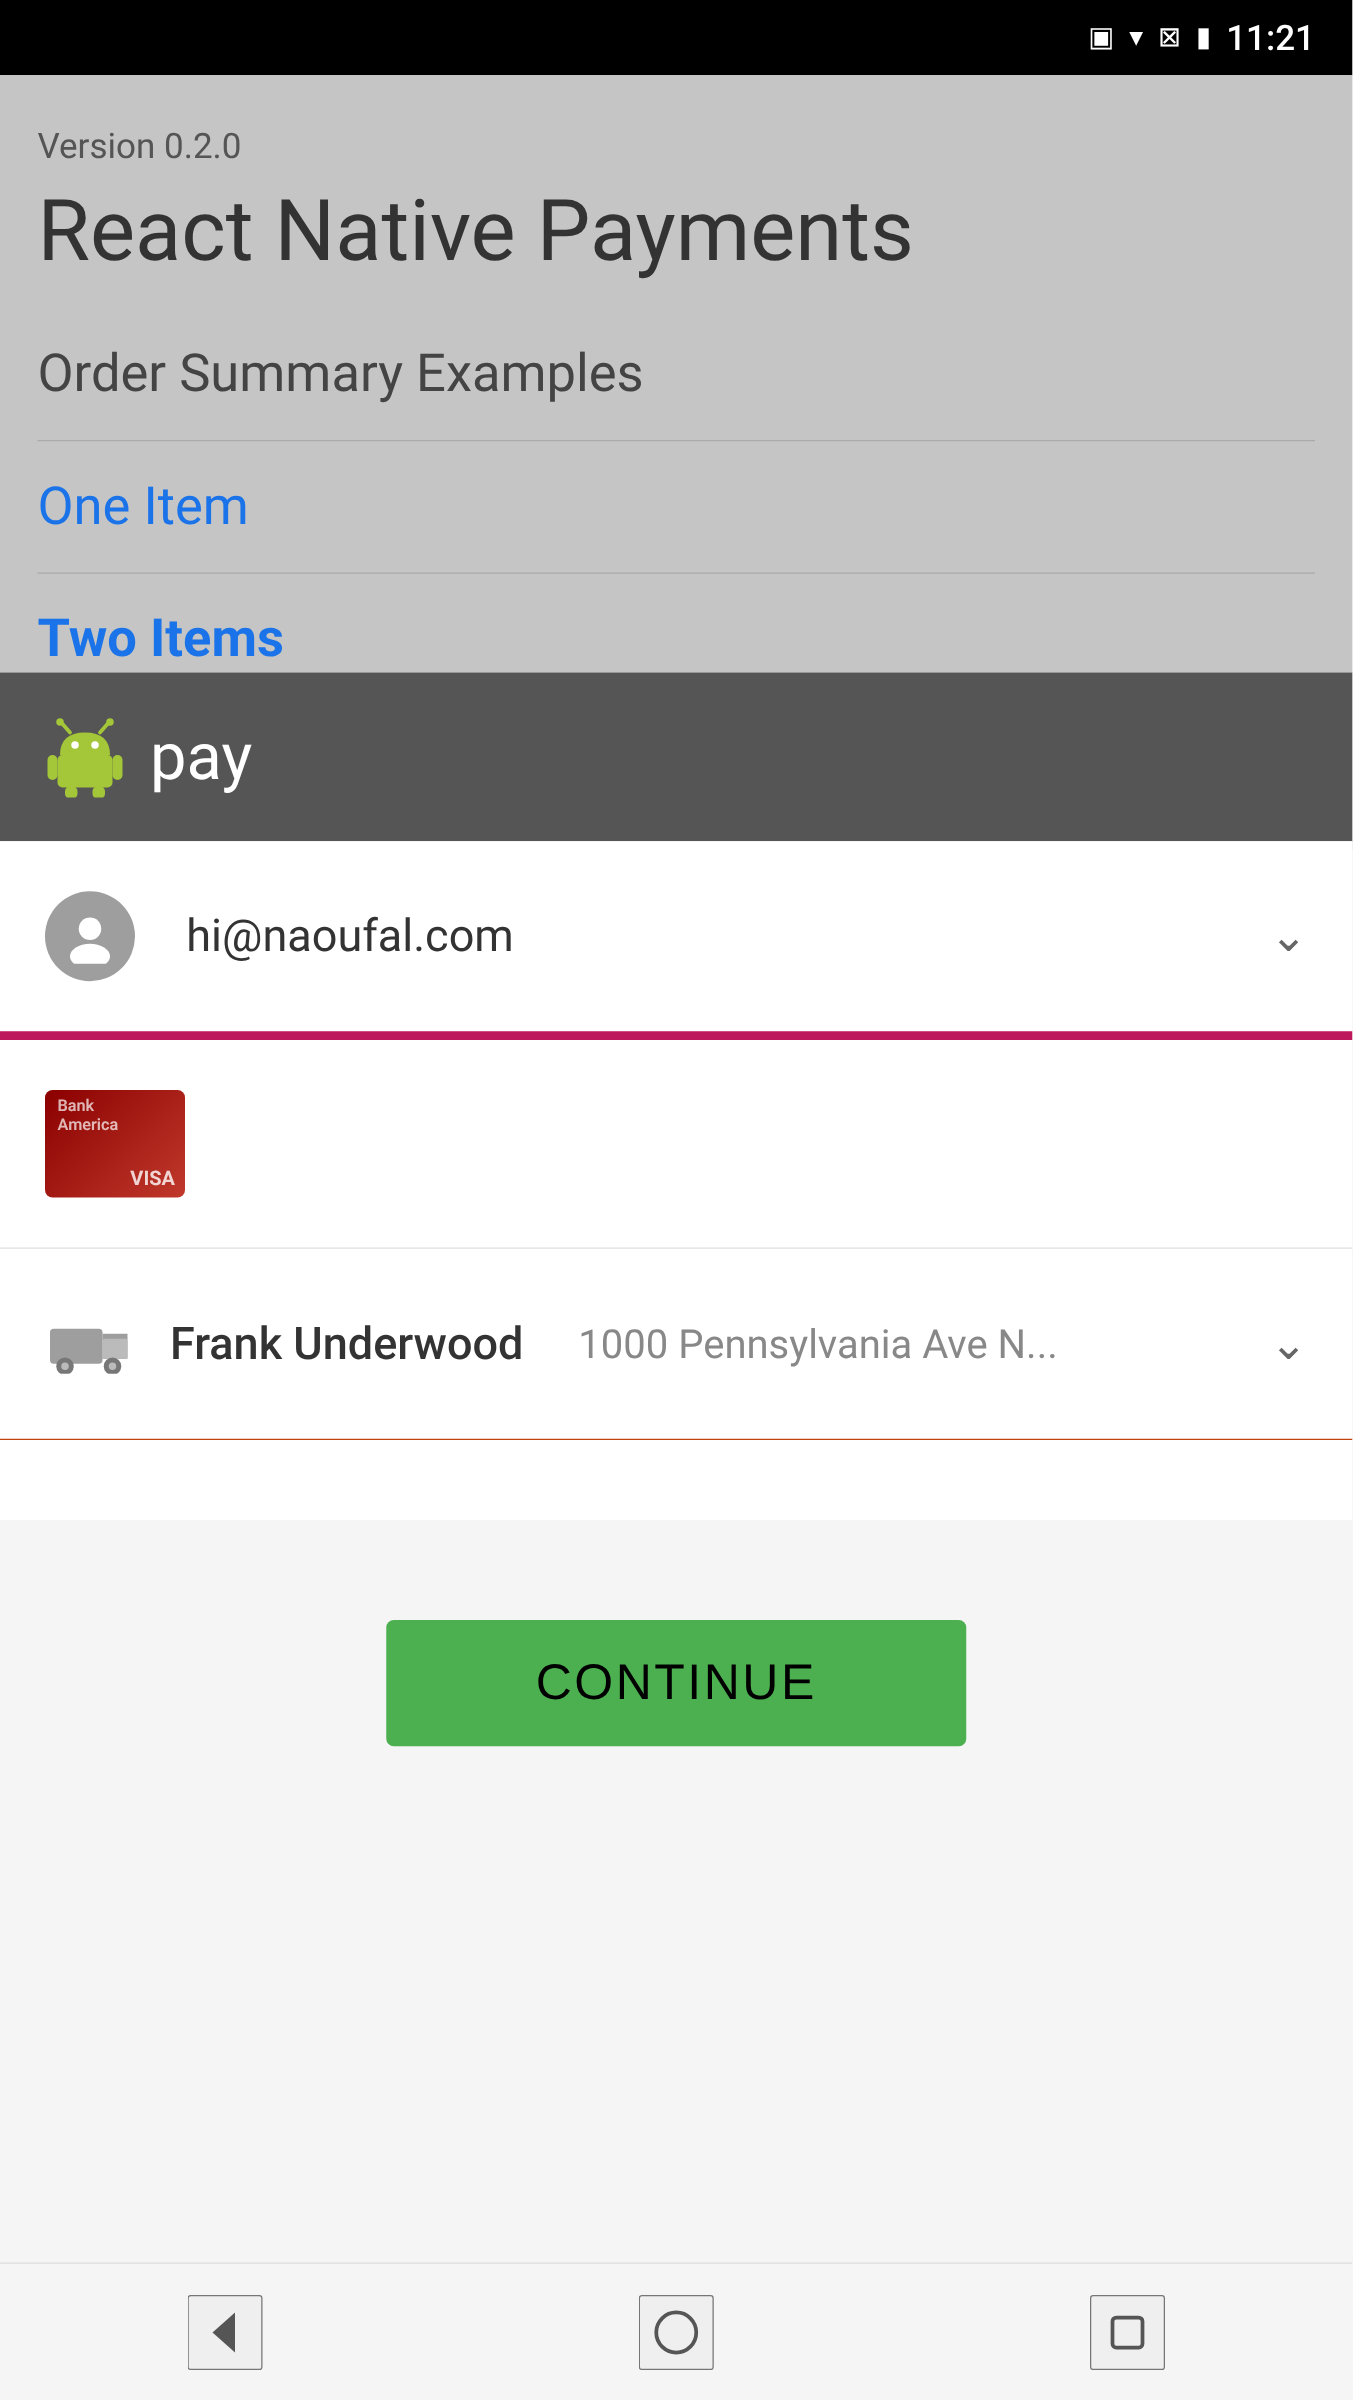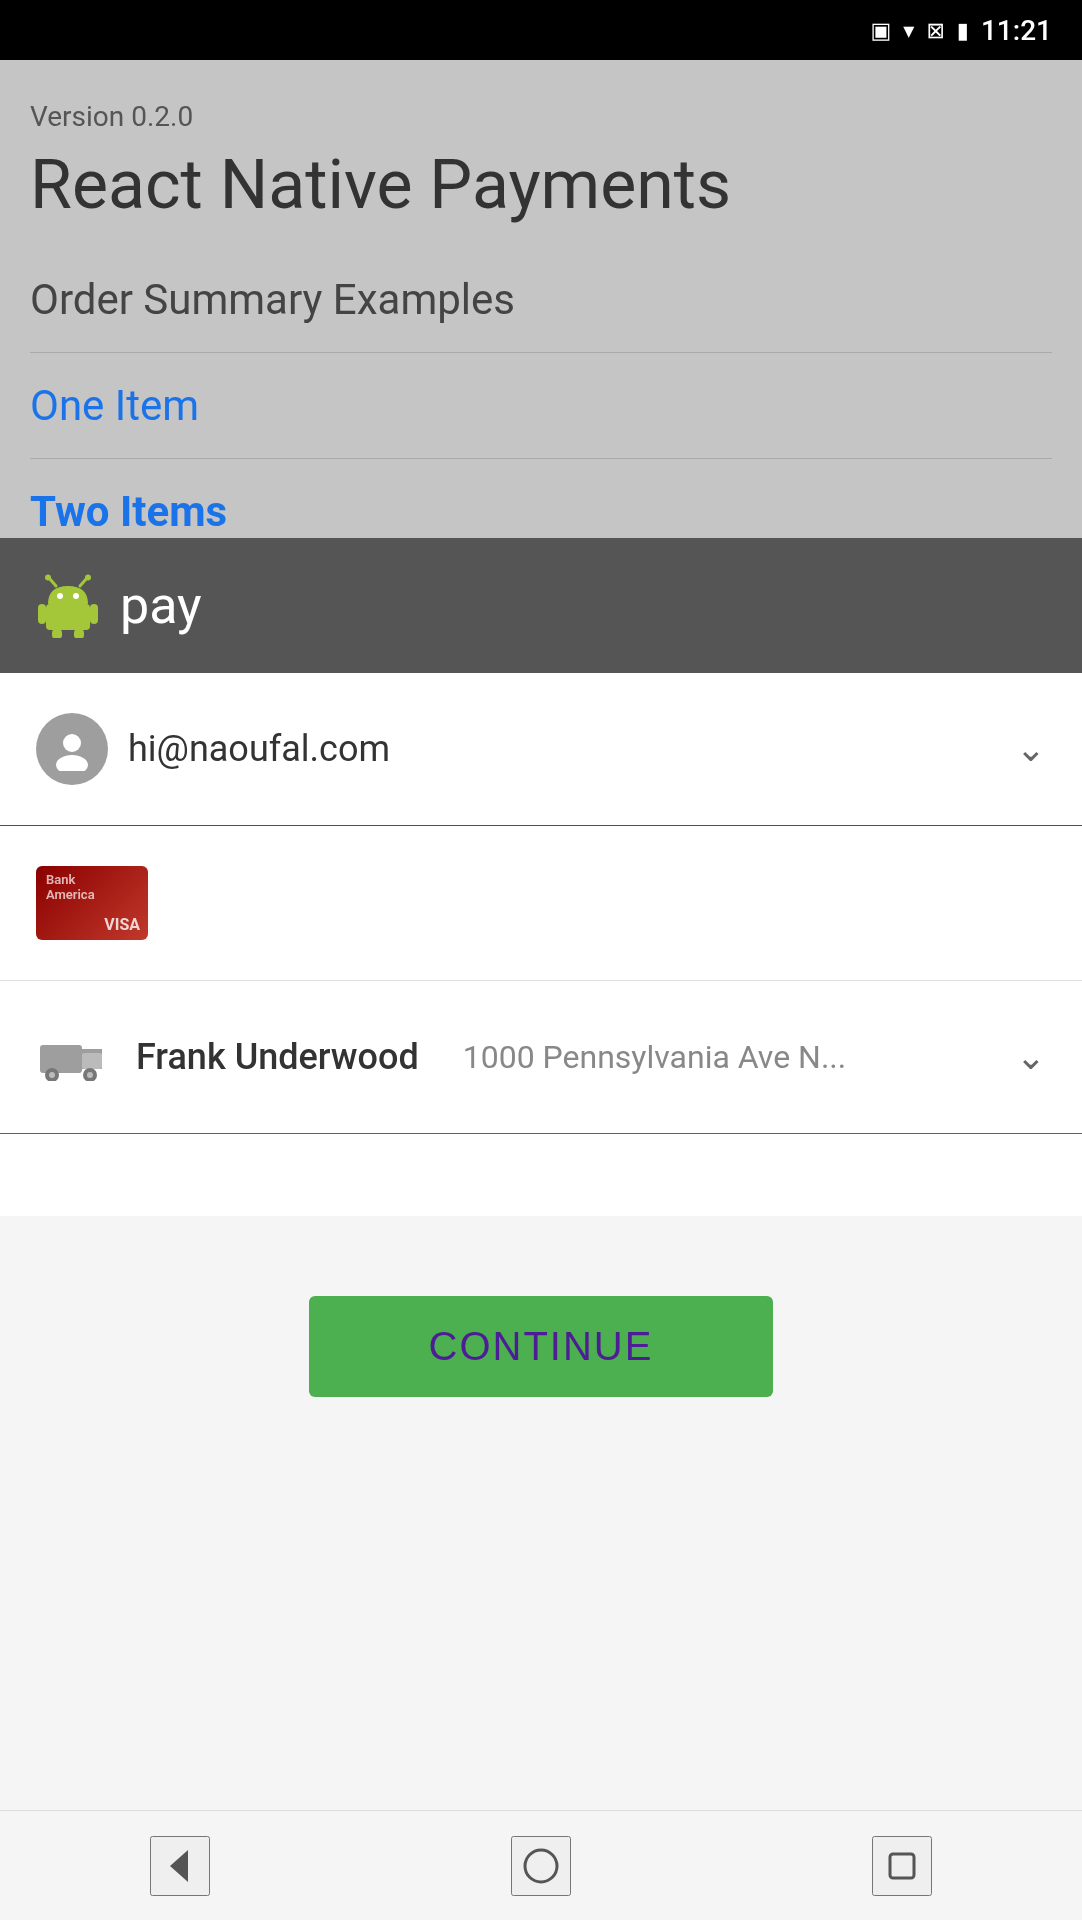--- a/index.html
+++ b/index.html
@@ -134,22 +134,22 @@
       flex: 1;
       background: #fff;
       padding: 0;
     }
 
     
     .account-row {
       display: flex;
       align-items: center;
       padding: 40px 36px;
-      border-bottom: 1px solid #be185d;
-      gap: 20px;
+      border-bottom: 7px solid #be185d;
+      gap: 41px;
     }
 
     .account-avatar {
       width: 72px;
       height: 72px;
       border-radius: 50%;
       background: #9e9e9e;
       display: flex;
       align-items: center;
       justify-content: center;
@@ -171,21 +171,21 @@
     .card-row {
       display: flex;
       align-items: center;
       padding: 40px 36px;
       border-bottom: 1px solid #e0e0e0;
       gap: 28px;
     }
 
     .card-image {
       width: 112px;
-      height: 74px;
+      height: 86px;
       border-radius: 6px;
       background: linear-gradient(135deg, #8b0000, #c0392b);
       display: flex;
       align-items: flex-end;
       justify-content: flex-end;
       padding: 6px 8px;
       flex-shrink: 0;
       position: relative;
       overflow: hidden;
     }
@@ -242,21 +242,21 @@
       background: #f5f5f5;
       display: flex;
       align-items: flex-start;
       justify-content: center;
       padding-top: 80px;
       flex: 1;
     }
 
     .continue-btn {
       background: #4caf50;
-      color: #4c1d95;
+      color: #000000;
       font-size: 40px;
       font-weight: 500;
       letter-spacing: 2px;
       border: none;
       border-radius: 6px;
       padding: 28px 120px;
       cursor: pointer;
     }
 
     

